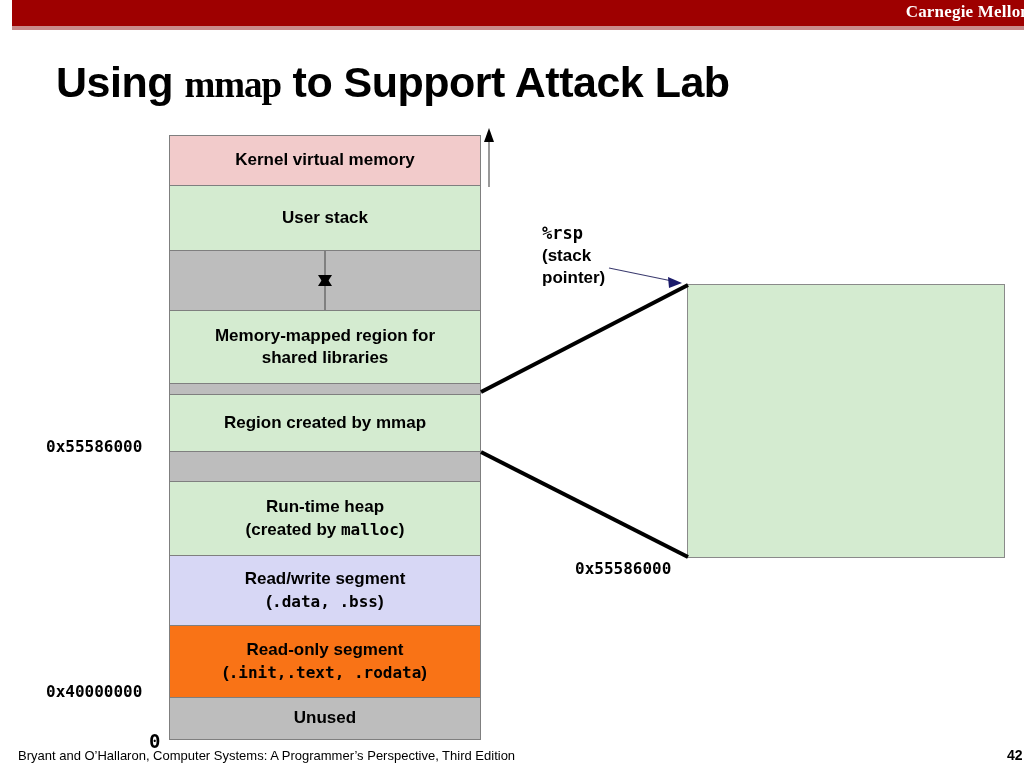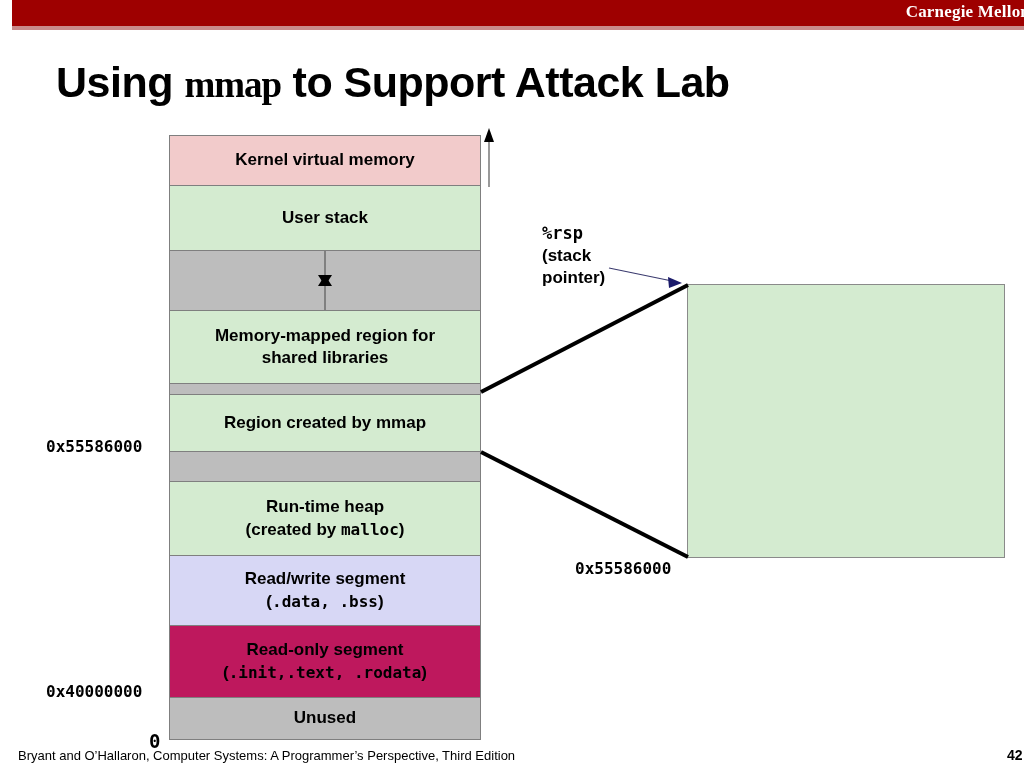--- a/index.html
+++ b/index.html
@@ -90,21 +90,21 @@
   .mem-block:last-child { border-bottom: 1px solid #7f7f7f; }
   .mem-block .mono {
     font-family: "DejaVu Sans Mono", monospace;
     font-size: 16px;
     font-weight: bold;
   }
   .c-pink   { background: #f2cbcb; }
   .c-green  { background: #d4ebd0; }
   .c-gray   { background: #bdbdbd; }
   .c-purple { background: #d7d7f5; }
-  .c-yellow { background: #be185d; text-align: right; }
+  .c-yellow { background: #f97316; text-align: right; }
 
   
   .grow-arrows {
     position: absolute;
     left: 50%;
     top: 0;
     transform: translateX(-50%);
     height: 100%;
     width: 20px;
   }

